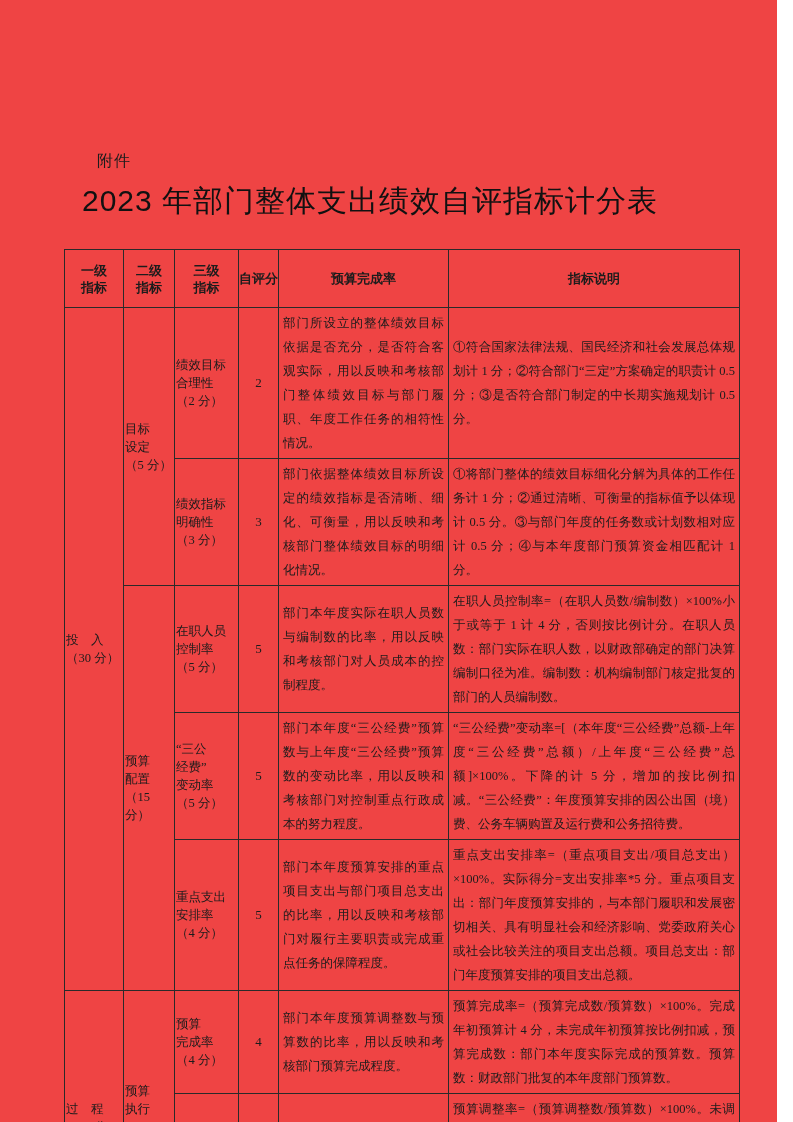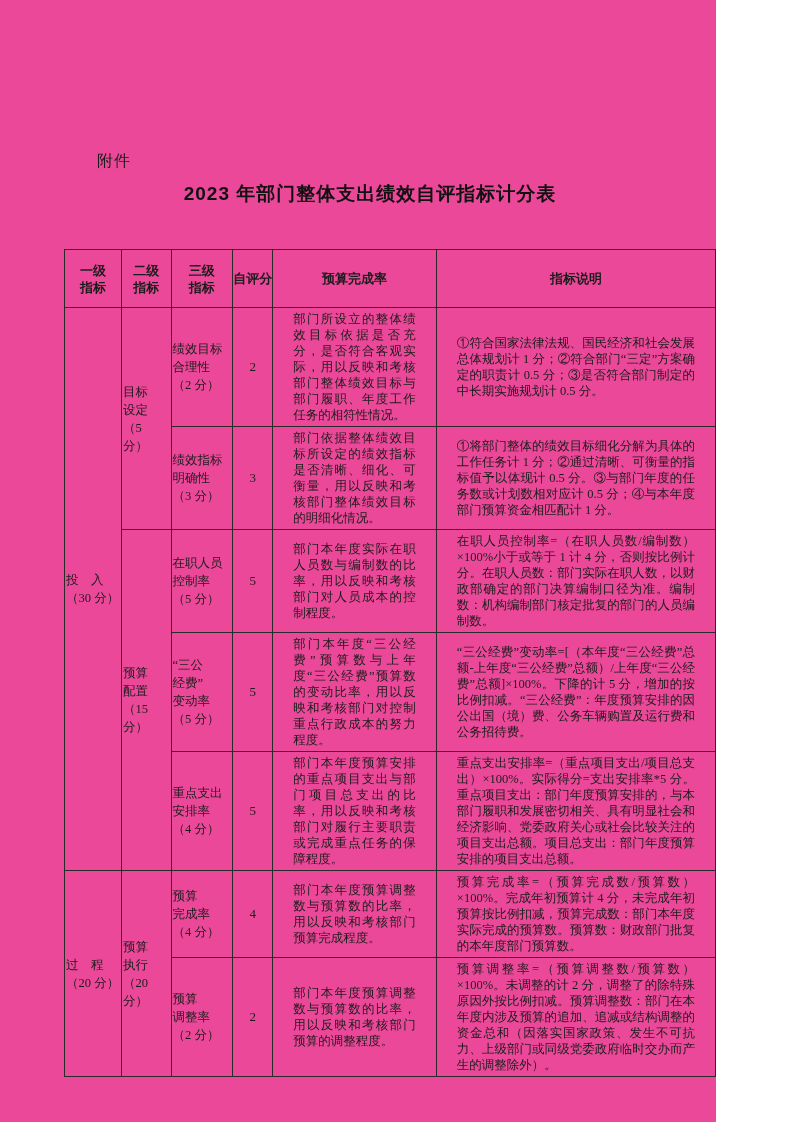--- a/index.html
+++ b/index.html
@@ -2,45 +2,45 @@
 <html><head>
 <meta charset="utf-8">
 <style>
   html, body {
     margin: 0;
     padding: 0;
     background: #ffffff;
   }
   .page {
     position: relative;
-    width: 716px;
+    width: 777px;
     height: 1122px;
-    background: #ec4899;
+    background: #ef4444;
     overflow: hidden;
     font-family: "Liberation Serif", serif;
     color: #1c1c1c;
   }
   .attachment {
     position: absolute;
     left: 97px;
     top: 151px;
     font-family: "Liberation Sans", sans-serif;
     font-size: 16px;
     letter-spacing: 1px;
     color: #1c1c1c;
   }
   .doc-title {
     position: absolute;
     left: 0;
     top: 181px;
     width: 740px;
     text-align: center;
     font-family: "Liberation Sans", sans-serif;
-    font-weight: bold;
-    font-size: 19px;
+    font-weight: normal;
+    font-size: 30px;
     letter-spacing: 1px;
     color: #111111;
   }
   table.score-table {
     position: absolute;
     left: 64px;
     top: 249px;
     border-collapse: collapse;
     table-layout: fixed;
     font-size: 12.5px;
@@ -66,22 +66,22 @@
     line-height: 18px;
     padding: 1px;
   }
   td.score-cell {
     text-align: center;
     font-size: 13px;
     padding: 0;
   }
   td.text-cell {
     text-align: justify;
-    line-height: 16px;
-    padding: 3px 20px;
+    line-height: 24px;
+    padding: 3px 4px;
     vertical-align: middle;
   }
 </style>
 </head>
 <body>
 
 <div class="page">
 
   <div class="attachment">附件</div>
 

